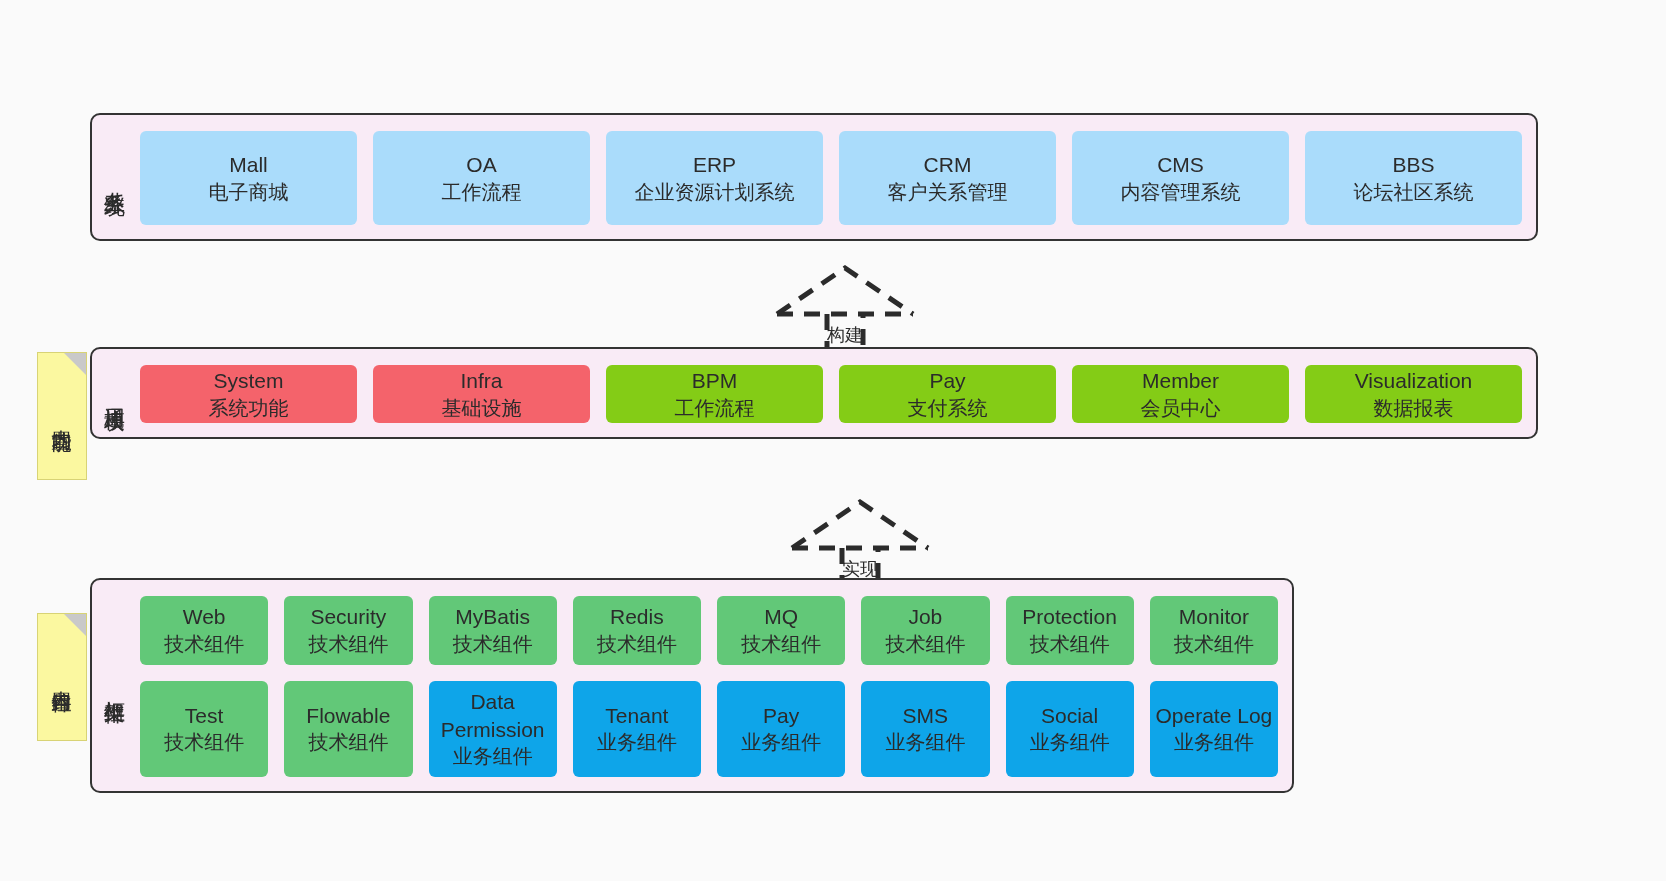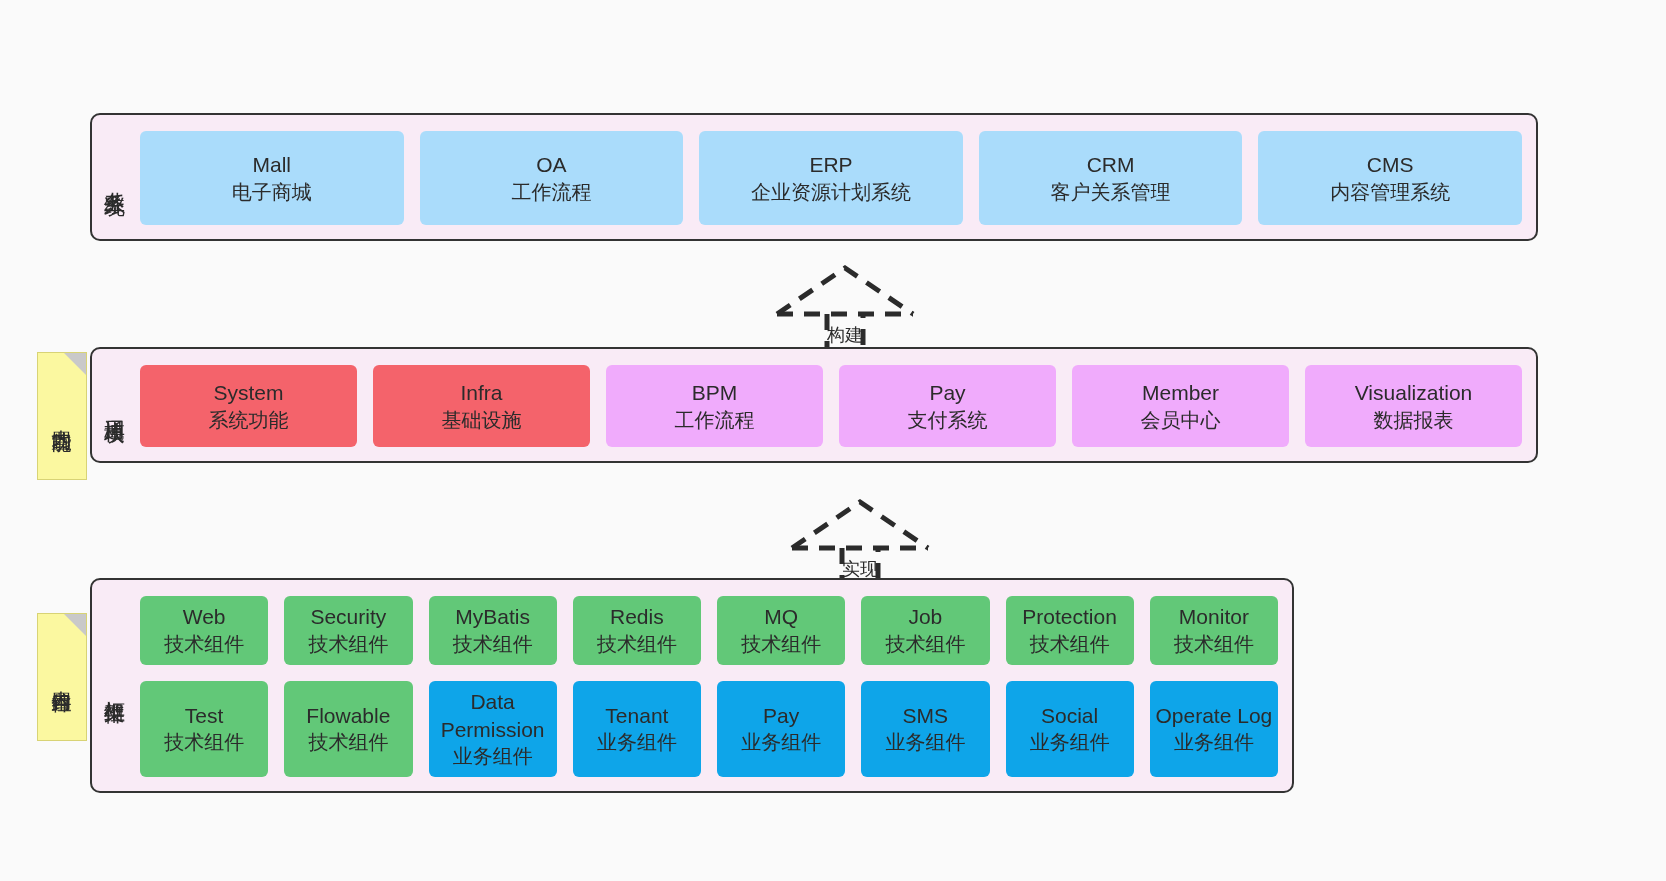--- a/index.html
+++ b/index.html
@@ -68,21 +68,21 @@
   .card .en {
     font-size: 21px;
   }
   .card .cn {
     font-size: 20px;
   }
 
   
   .c-blue       { background: #aadcfb; }
   .c-red        { background: #f4636b; }
-  .c-pink       { background: #f0abfc; }
+  .c-pink       { background: #84cc16; }
   .c-green      { background: #62c878; }
   .c-lightgreen { background: #0ea5e9; }
 
   
   .note {
     position: absolute;
     background: #fbf8a0;
     border: 1px solid #d8d375;
     box-sizing: border-box;
     display: flex;
@@ -148,39 +148,43 @@
         <span class="cn">企业资源计划系统</span>
       </div>
       <div class="card c-blue">
         <span class="en">CRM</span>
         <span class="cn">客户关系管理</span>
       </div>
       <div class="card c-blue">
         <span class="en">CMS</span>
         <span class="cn">内容管理系统</span>
       </div>
+      <div class="card c-blue">
+        <span class="en">BBS</span>
+        <span class="cn">论坛社区系统</span>
+      </div>
     </div>
   </div>
 </div>
 
 <div class="arrow" style="left:765px; top:258px;">
   <svg viewBox="0 0 160 95" width="160" height="95" aria-hidden="true">
     <path d="M12 56 L80 10 L148 56" fill="none" stroke="#2b2b2b" stroke-width="5" stroke-dasharray="16,11" stroke-linecap="butt"></path>
     <path d="M12 56 L148 56" fill="none" stroke="#2b2b2b" stroke-width="5" stroke-dasharray="16,11"></path>
     <path d="M62 56 L62 94 L98 94 L98 56" fill="none" stroke="#2b2b2b" stroke-width="5" stroke-dasharray="16,11"></path>
   </svg>
   <span class="arrow-label">构建</span>
 </div>
 
 <div class="note" style="left:37px; top:352px; width:50px; height:128px;">
   <span class="fold"></span>
   <span>内置功能</span>
 </div>
 
-<div class="layer" style="left:90px; top:347px; width:1448px; height:116px;">
+<div class="layer" style="left:90px; top:347px; width:1448px; height:92px;">
   <div class="layer-title">通用模块</div>
   <div class="cards">
     <div class="card-row">
       <div class="card c-red">
         <span class="en">System</span>
         <span class="cn">系统功能</span>
       </div>
       <div class="card c-red">
         <span class="en">Infra</span>
         <span class="cn">基础设施</span>

